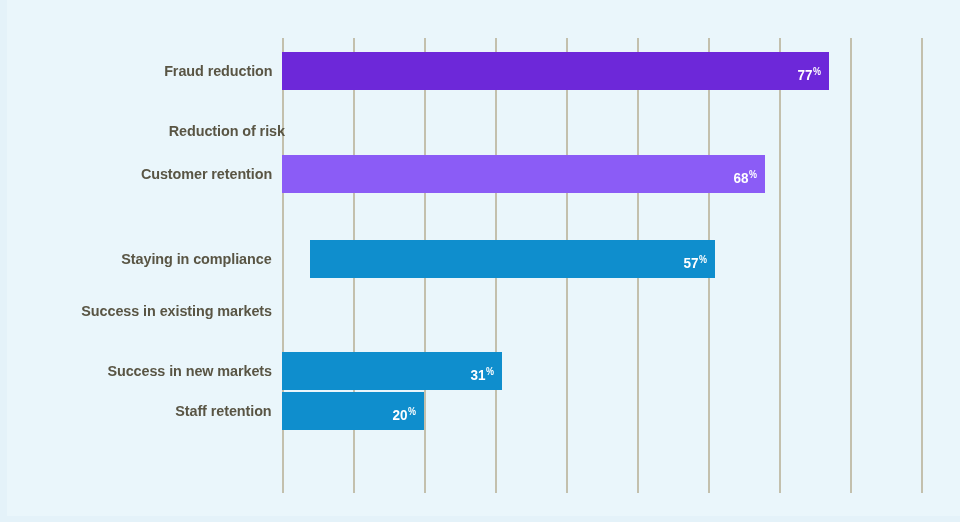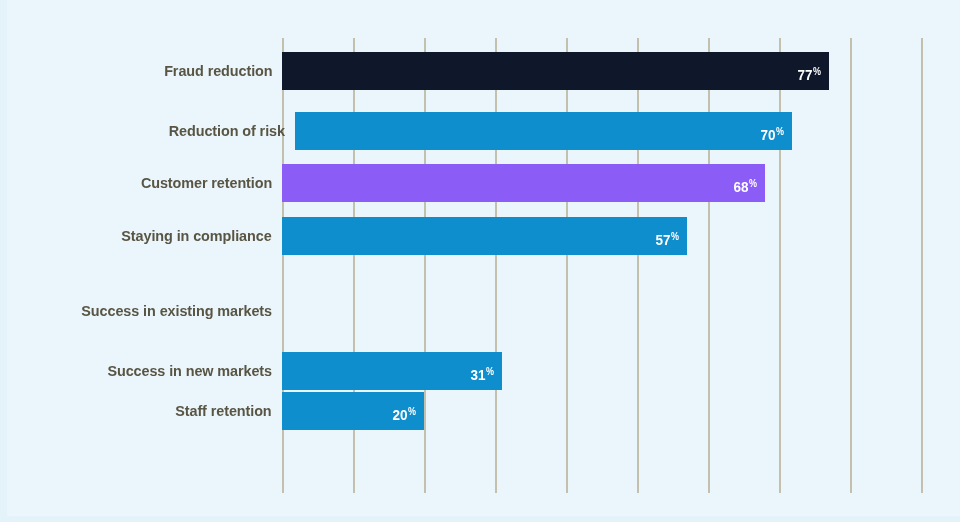--- a/index.html
+++ b/index.html
@@ -136,39 +136,36 @@
       <div class="gridline" style="left: 355px;"></div>
       <div class="gridline" style="left: 426px;"></div>
       <div class="gridline" style="left: 497px;"></div>
       <div class="gridline" style="left: 568px;"></div>
       <div class="gridline" style="left: 639px;"></div>
     </div>
 
   <div id="rows">
       <div class="row" style="top: 52px;">
         <div class="cat-label">Fraud reduction</div>
-        <div class="bar" style="width: 546.7px; background: #0f172a;">
+        <div class="bar" style="width: 546.7px; background: #6d28d9;">
           <div class="bar-value"><span>77</span><span class="pct">%</span></div>
         </div>
       </div>
       <div class="row" style="top: 112px; margin-left: 13px;">
         <div class="cat-label">Reduction of risk</div>
-        <div class="bar" style="width: 497px; background: rgb(15, 142, 205);">
-          <div class="bar-value"><span>70</span><span class="pct">%</span></div>
-        </div>
       </div>
-      <div class="row" style="top: 164px;">
+      <div class="row" style="top: 155px;">
         <div class="cat-label">Customer retention</div>
         <div class="bar" style="width: 482.8px; background: #8b5cf6;">
           <div class="bar-value"><span>68</span><span class="pct">%</span></div>
         </div>
       </div>
-      <div class="row" style="top: 217px;">
+      <div class="row" style="top: 240px;">
         <div class="cat-label">Staying in compliance</div>
-        <div class="bar" style="width: 404.7px; background: rgb(15, 142, 205);">
+        <div class="bar" style="width: 404.7px; background: rgb(15, 142, 205); margin-left: 28px;">
           <div class="bar-value"><span>57</span><span class="pct">%</span></div>
         </div>
       </div>
       <div class="row" style="top: 292px;">
         <div class="cat-label">Success in existing markets</div>
       </div>
       <div class="row" style="top: 352px; text-decoration: underline;">
         <div class="cat-label">Success in new markets</div>
         <div class="bar" style="width: 220.1px; background: rgb(15, 142, 205);">
           <div class="bar-value"><span>31</span><span class="pct">%</span></div>

